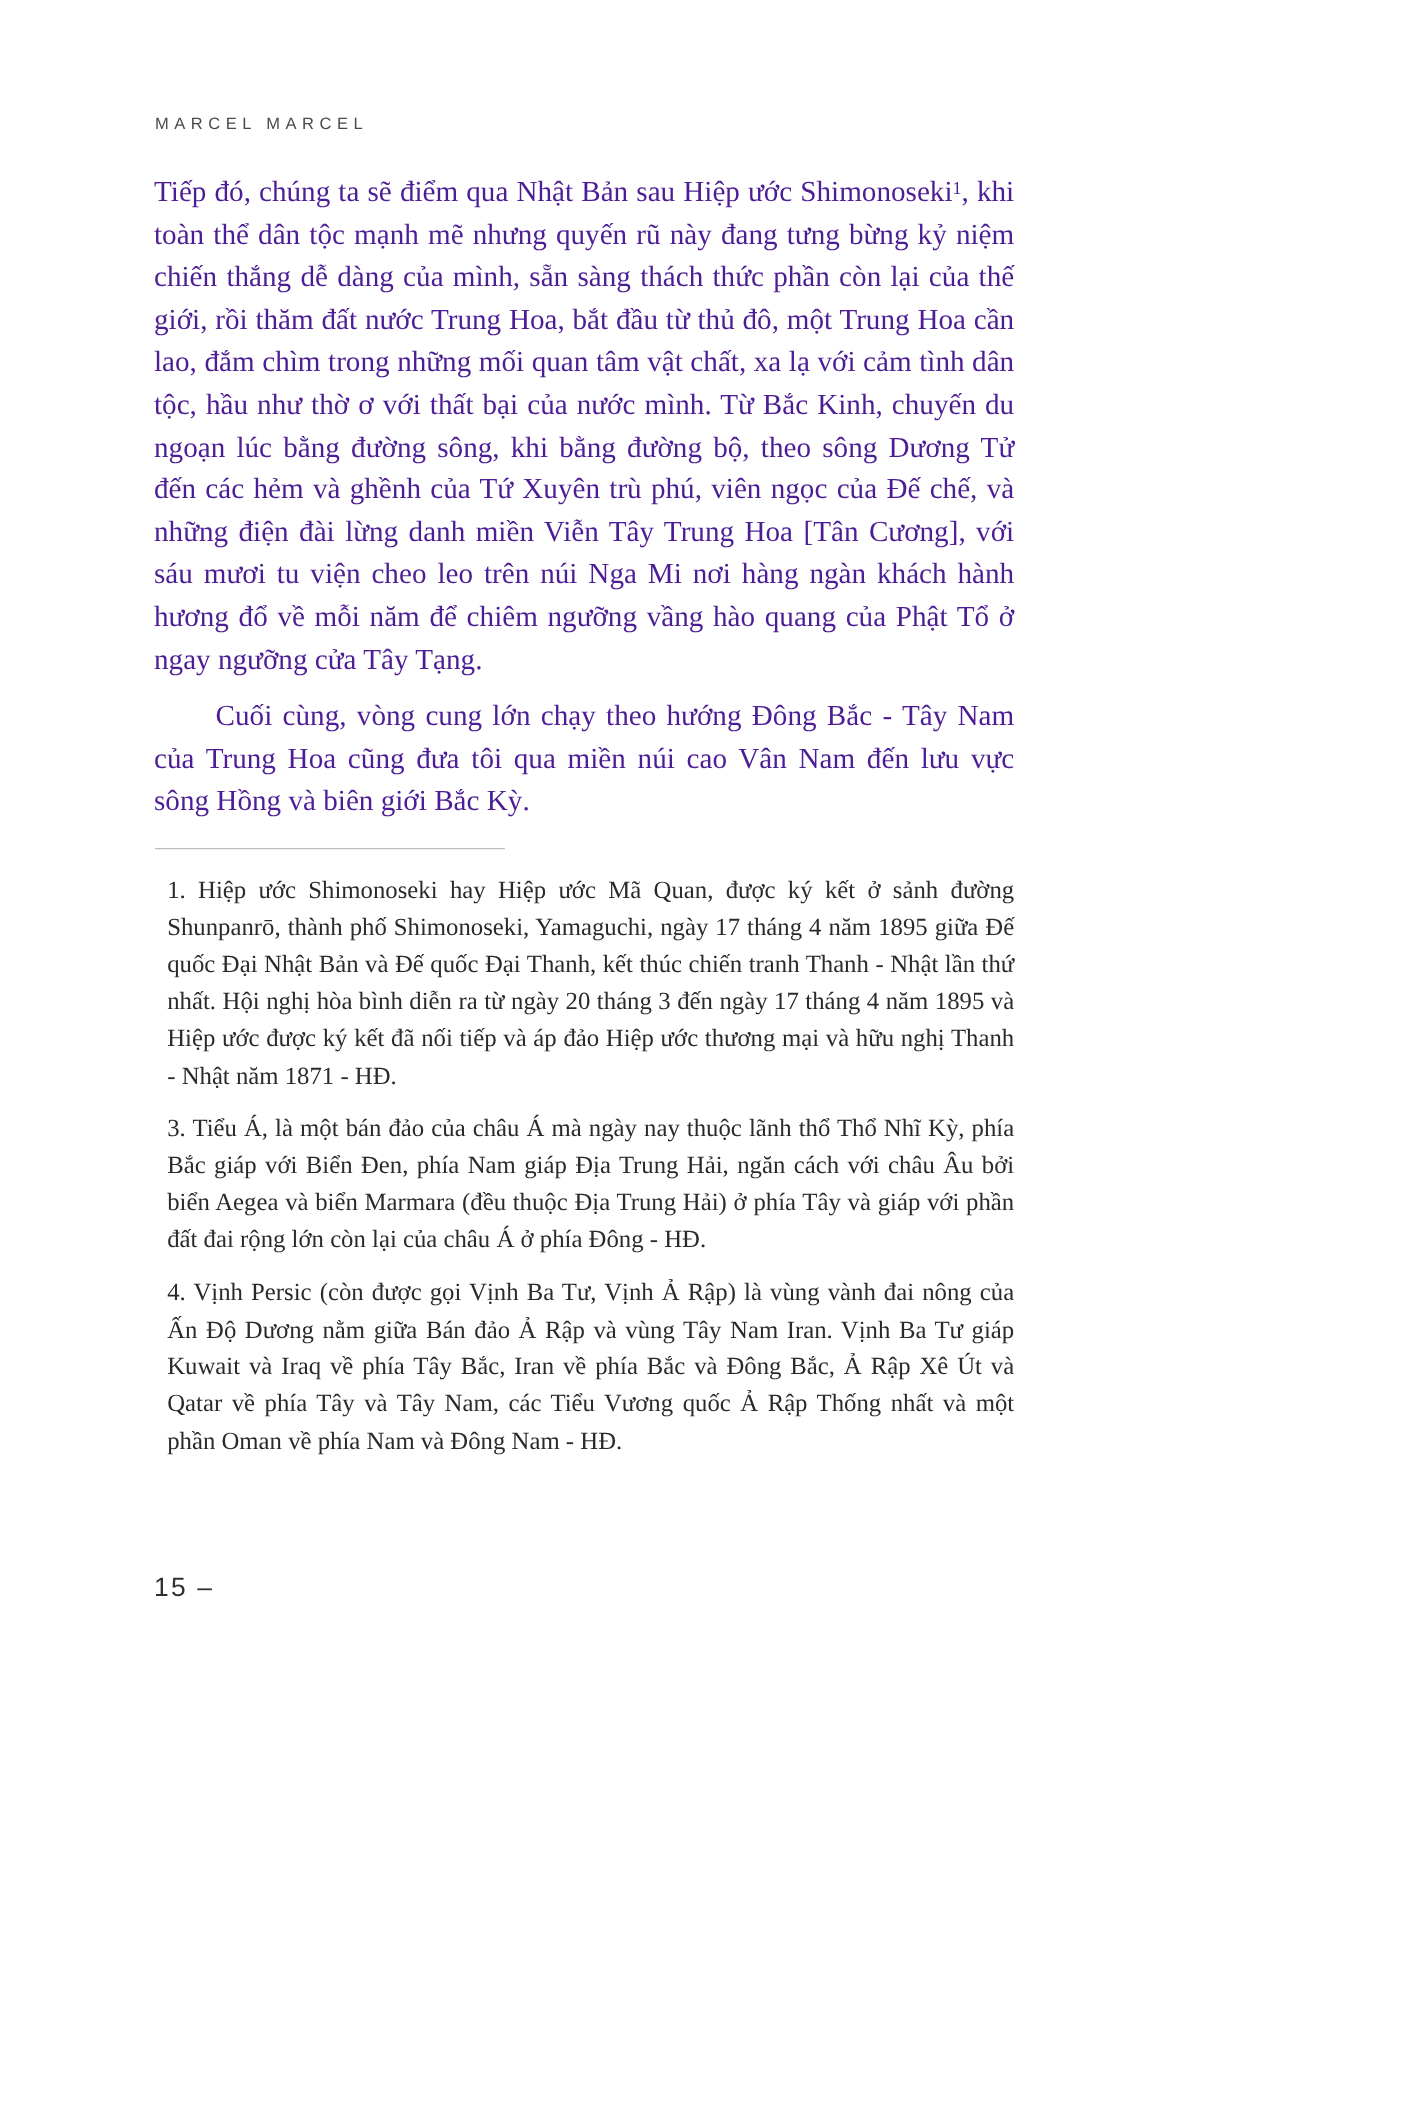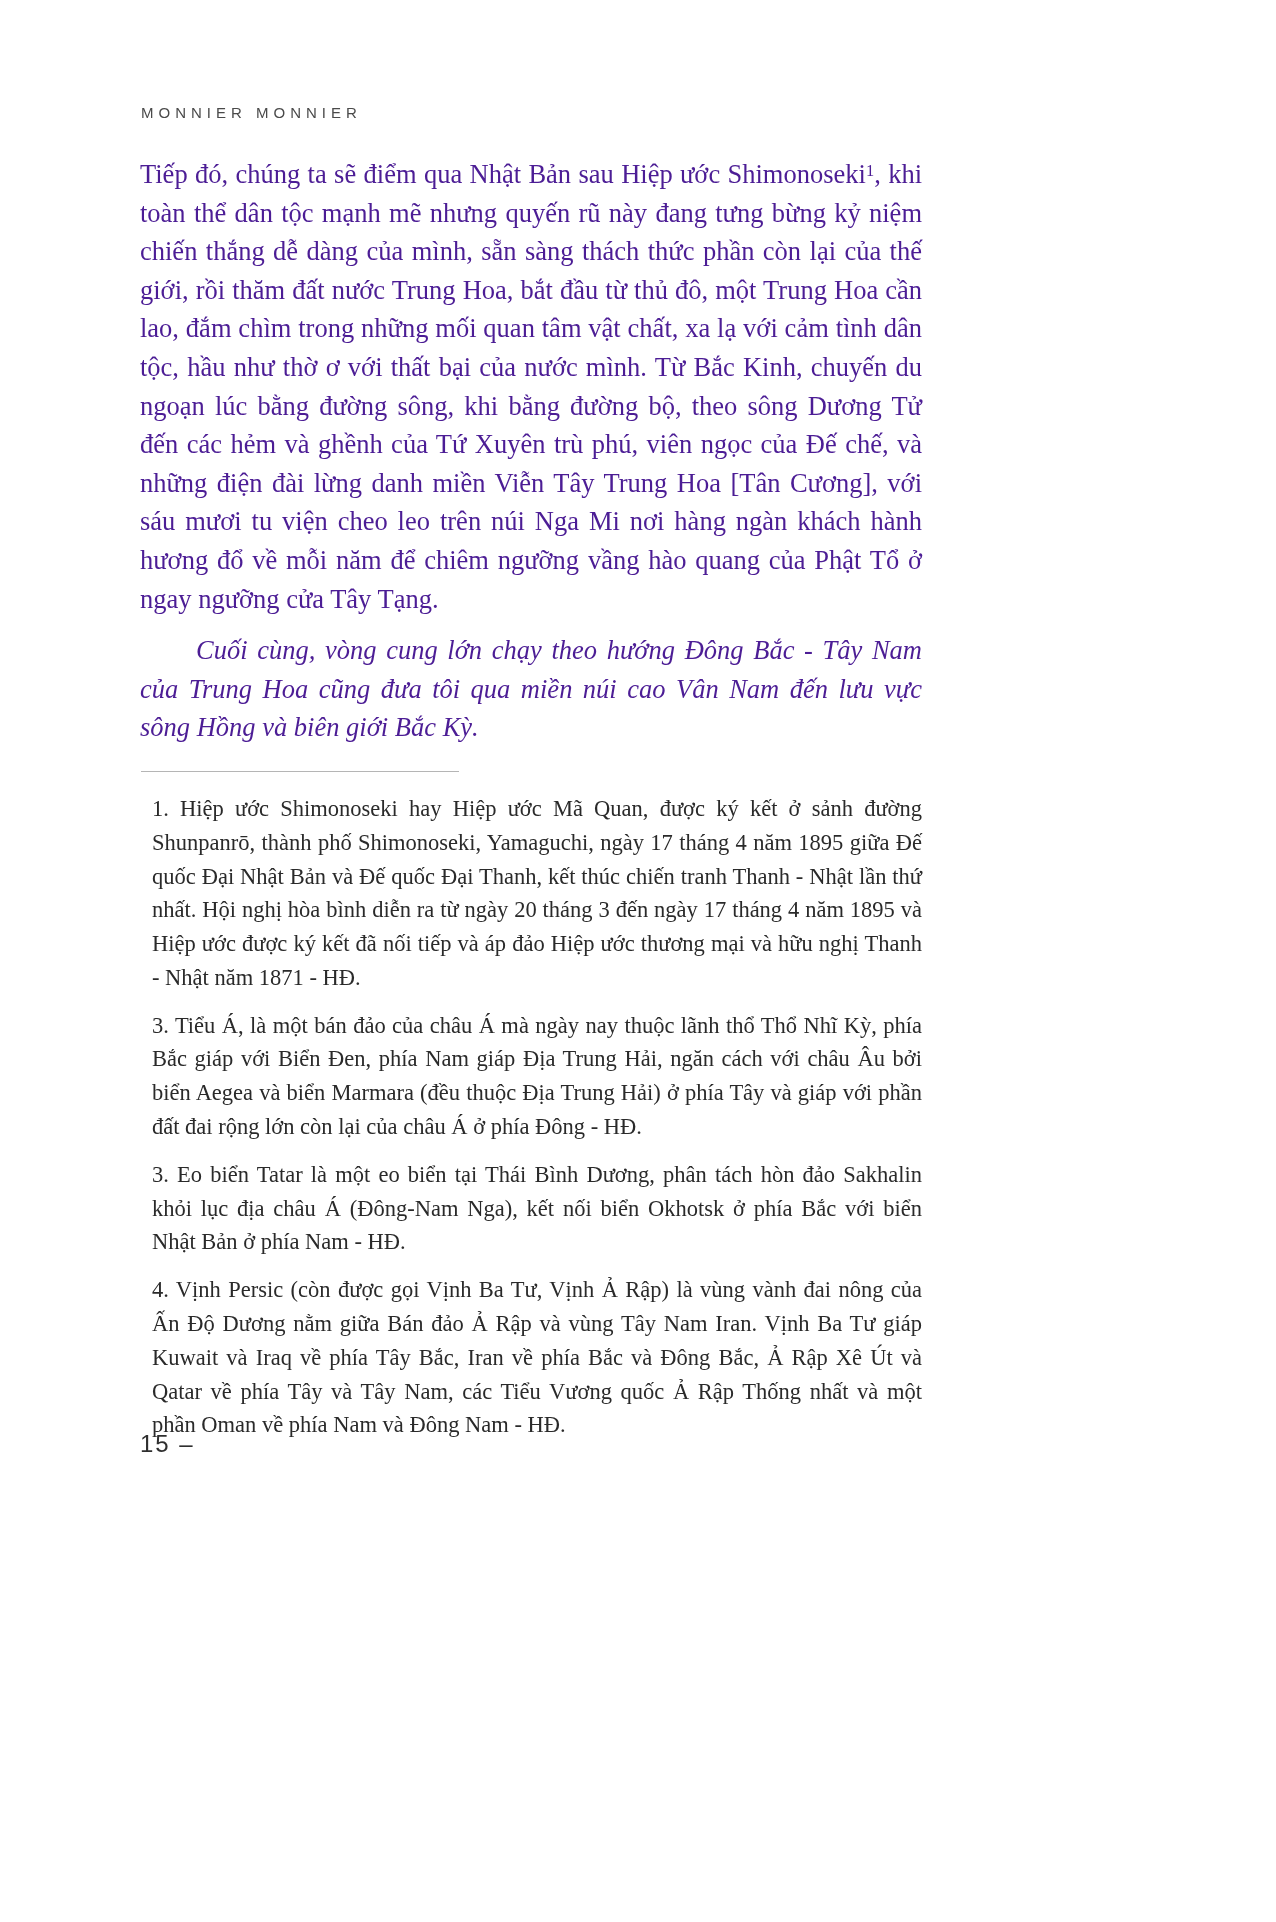--- a/index.html
+++ b/index.html
@@ -32,21 +32,20 @@
     margin: 0;
     font-size: 26.5px;
     line-height: 38.6px;
     text-align: justify;
     text-justify: inter-word;
     color: #4c1d95;
   }
   .para.indent {
     margin-top: 13px;
     text-indent: 56px;
-    font-style: italic;
   }
   sup {
     font-size: 62%;
     line-height: 0;
     position: relative;
     top: -0.45em;
     vertical-align: baseline;
   }
   .fn-sep {
     width: 318px;
@@ -71,35 +70,34 @@
     font-size: 24px;
     letter-spacing: 2px;
     color: #2f2f2f;
   }
 </style>
 </head>
 <body>
 
 <div class="page">
 
-  <div class="running-header">MONNIER MONNIER</div>
+  <div class="running-header">MARCEL MARCEL</div>
 
   <div class="text-col">
 
     <p class="para"><span>Tiếp đó, chúng ta sẽ điểm qua Nhật Bản sau Hiệp ước Shimonoseki</span><sup>1</sup><span>, khi toàn thể dân tộc mạnh mẽ nhưng quyến rũ này đang tưng bừng kỷ niệm chiến thắng dễ dàng của mình, sẵn sàng thách thức phần còn lại của thế giới, rồi thăm đất nước Trung Hoa, bắt đầu từ thủ đô, một Trung Hoa cần lao, đắm chìm trong những mối quan tâm vật chất, xa lạ với cảm tình dân tộc, hầu như thờ ơ với thất bại của nước mình. Từ Bắc Kinh, chuyến du ngoạn lúc bằng đường sông, khi bằng đường bộ, theo sông Dương Tử đến các hẻm và ghềnh của Tứ Xuyên trù phú, viên ngọc của Đế chế, và những điện đài lừng danh miền Viễn Tây Trung Hoa [Tân Cương], với sáu mươi tu viện cheo leo trên núi Nga Mi nơi hàng ngàn khách hành hương đổ về mỗi năm để chiêm ngưỡng vầng hào quang của Phật Tổ ở ngay ngưỡng cửa Tây Tạng.</span></p>
 
     <p class="para indent"><span>Cuối cùng, vòng cung lớn chạy theo hướng Đông Bắc - Tây Nam của Trung Hoa cũng đưa tôi qua miền núi cao Vân Nam đến lưu vực sông Hồng và biên giới Bắc Kỳ.</span></p>
 
 
     <div class="fn-sep"></div>
 
     <div class="footnotes">
       <p class="fn">1. Hiệp ước Shimonoseki hay Hiệp ước Mã Quan, được ký kết ở sảnh đường Shunpanrō, thành phố Shimonoseki, Yamaguchi, ngày 17 tháng 4 năm 1895 giữa Đế quốc Đại Nhật Bản và Đế quốc Đại Thanh, kết thúc chiến tranh Thanh - Nhật lần thứ nhất. Hội nghị hòa bình diễn ra từ ngày 20 tháng 3 đến ngày 17 tháng 4 năm 1895 và Hiệp ước được ký kết đã nối tiếp và áp đảo Hiệp ước thương mại và hữu nghị Thanh - Nhật năm 1871 - HĐ.</p>
       <p class="fn">3. Tiểu Á, là một bán đảo của châu Á mà ngày nay thuộc lãnh thổ Thổ Nhĩ Kỳ, phía Bắc giáp với Biển Đen, phía Nam giáp Địa Trung Hải, ngăn cách với châu Âu bởi biển Aegea và biển Marmara (đều thuộc Địa Trung Hải) ở phía Tây và giáp với phần đất đai rộng lớn còn lại của châu Á ở phía Đông - HĐ.</p>
-      <p class="fn">3. Eo biển Tatar là một eo biển tại Thái Bình Dương, phân tách hòn đảo Sakhalin khỏi lục địa châu Á (Đông-Nam Nga), kết nối biển Okhotsk ở phía Bắc với biển Nhật Bản ở phía Nam - HĐ.</p>
       <p class="fn">4. Vịnh Persic (còn được gọi Vịnh Ba Tư, Vịnh Ả Rập) là vùng vành đai nông của Ấn Độ Dương nằm giữa Bán đảo Ả Rập và vùng Tây Nam Iran. Vịnh Ba Tư giáp Kuwait và Iraq về phía Tây Bắc, Iran về phía Bắc và Đông Bắc, Ả Rập Xê Út và Qatar về phía Tây và Tây Nam, các Tiểu Vương quốc Ả Rập Thống nhất và một phần Oman về phía Nam và Đông Nam - HĐ.</p>
     </div>
 
   </div>
 
   <div class="page-number">15 –</div>
 
 </div>
 
 </body></html>

